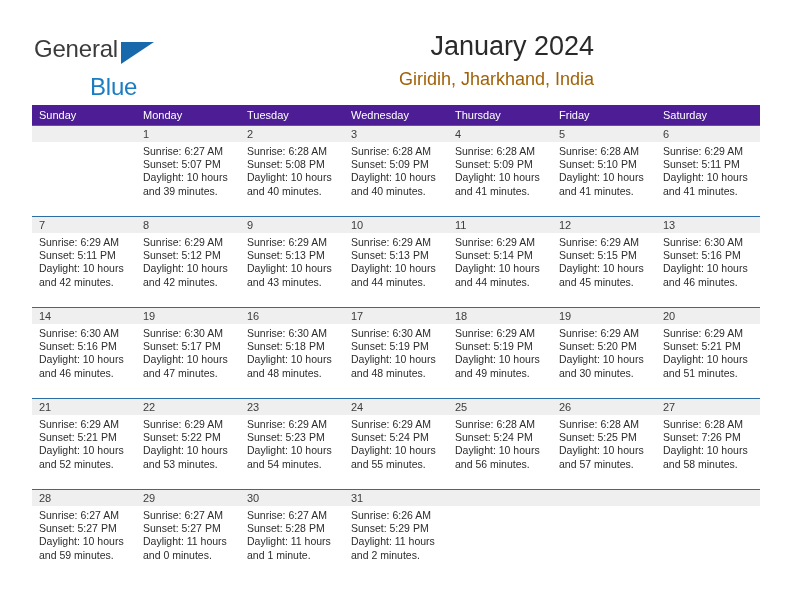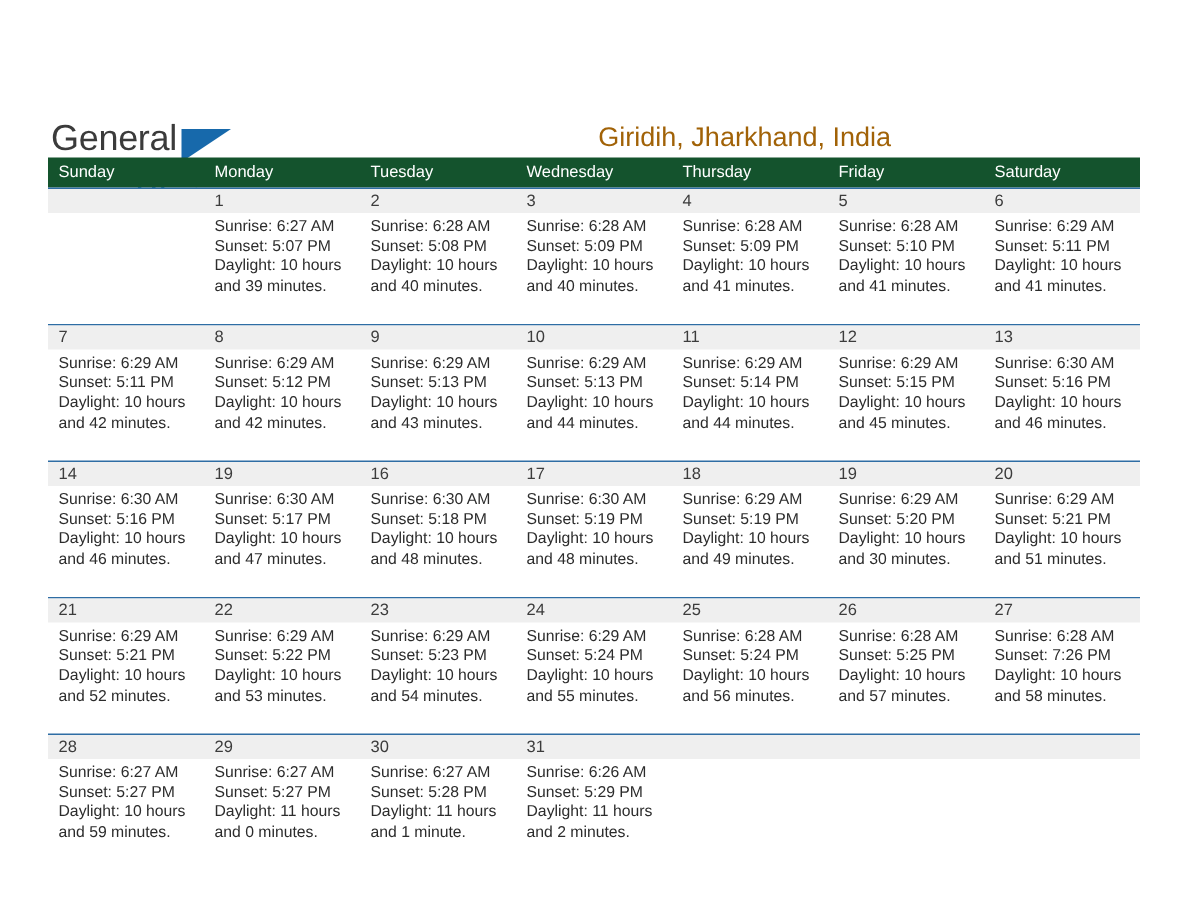--- a/index.html
+++ b/index.html
@@ -21,21 +21,20 @@
     box-sizing: border-box;
   }
 
   
   .header {
     position: absolute;
     left: 0;
     top: 0;
     width: 628px;
     height: 100px;
-    margin-top: 44px;
   }
   .logo {
     position: absolute;
     left: 34px;
     top: 36px;
     width: 140px;
     height: 50px;
   }
   .logo-general {
     position: absolute;
@@ -87,21 +86,21 @@
 
   
   .calendar {
     position: absolute;
     left: 32px;
     top: 105px;
     width: 728px;
   }
   .weekday-row {
     display: flex;
-    background: #14532d;
+    background: #4c1d95;
     height: 20px;
   }
   .weekday {
     flex: 1 1 0;
     color: #ffffff;
     font-size: 11px;
     line-height: 20px;
     padding-left: 7px;
     box-sizing: border-box;
     white-space: nowrap;
@@ -158,20 +157,21 @@
 
   <div class="header">
 
     <div class="logo">
       <span class="logo-general">General</span>
       <span class="logo-triangle"></span>
       <span class="logo-blue">Blue</span>
     </div>
 
     <div class="title-block">
+      <h1 class="cal-title">January 2024</h1>
       <h2 class="cal-subtitle">Giridih, Jharkhand, India</h2>
     </div>
 
   </div>
 
   <div class="calendar">
 
     <div class="weekday-row">
       <div class="weekday">Sunday</div>
       <div class="weekday">Monday</div>

